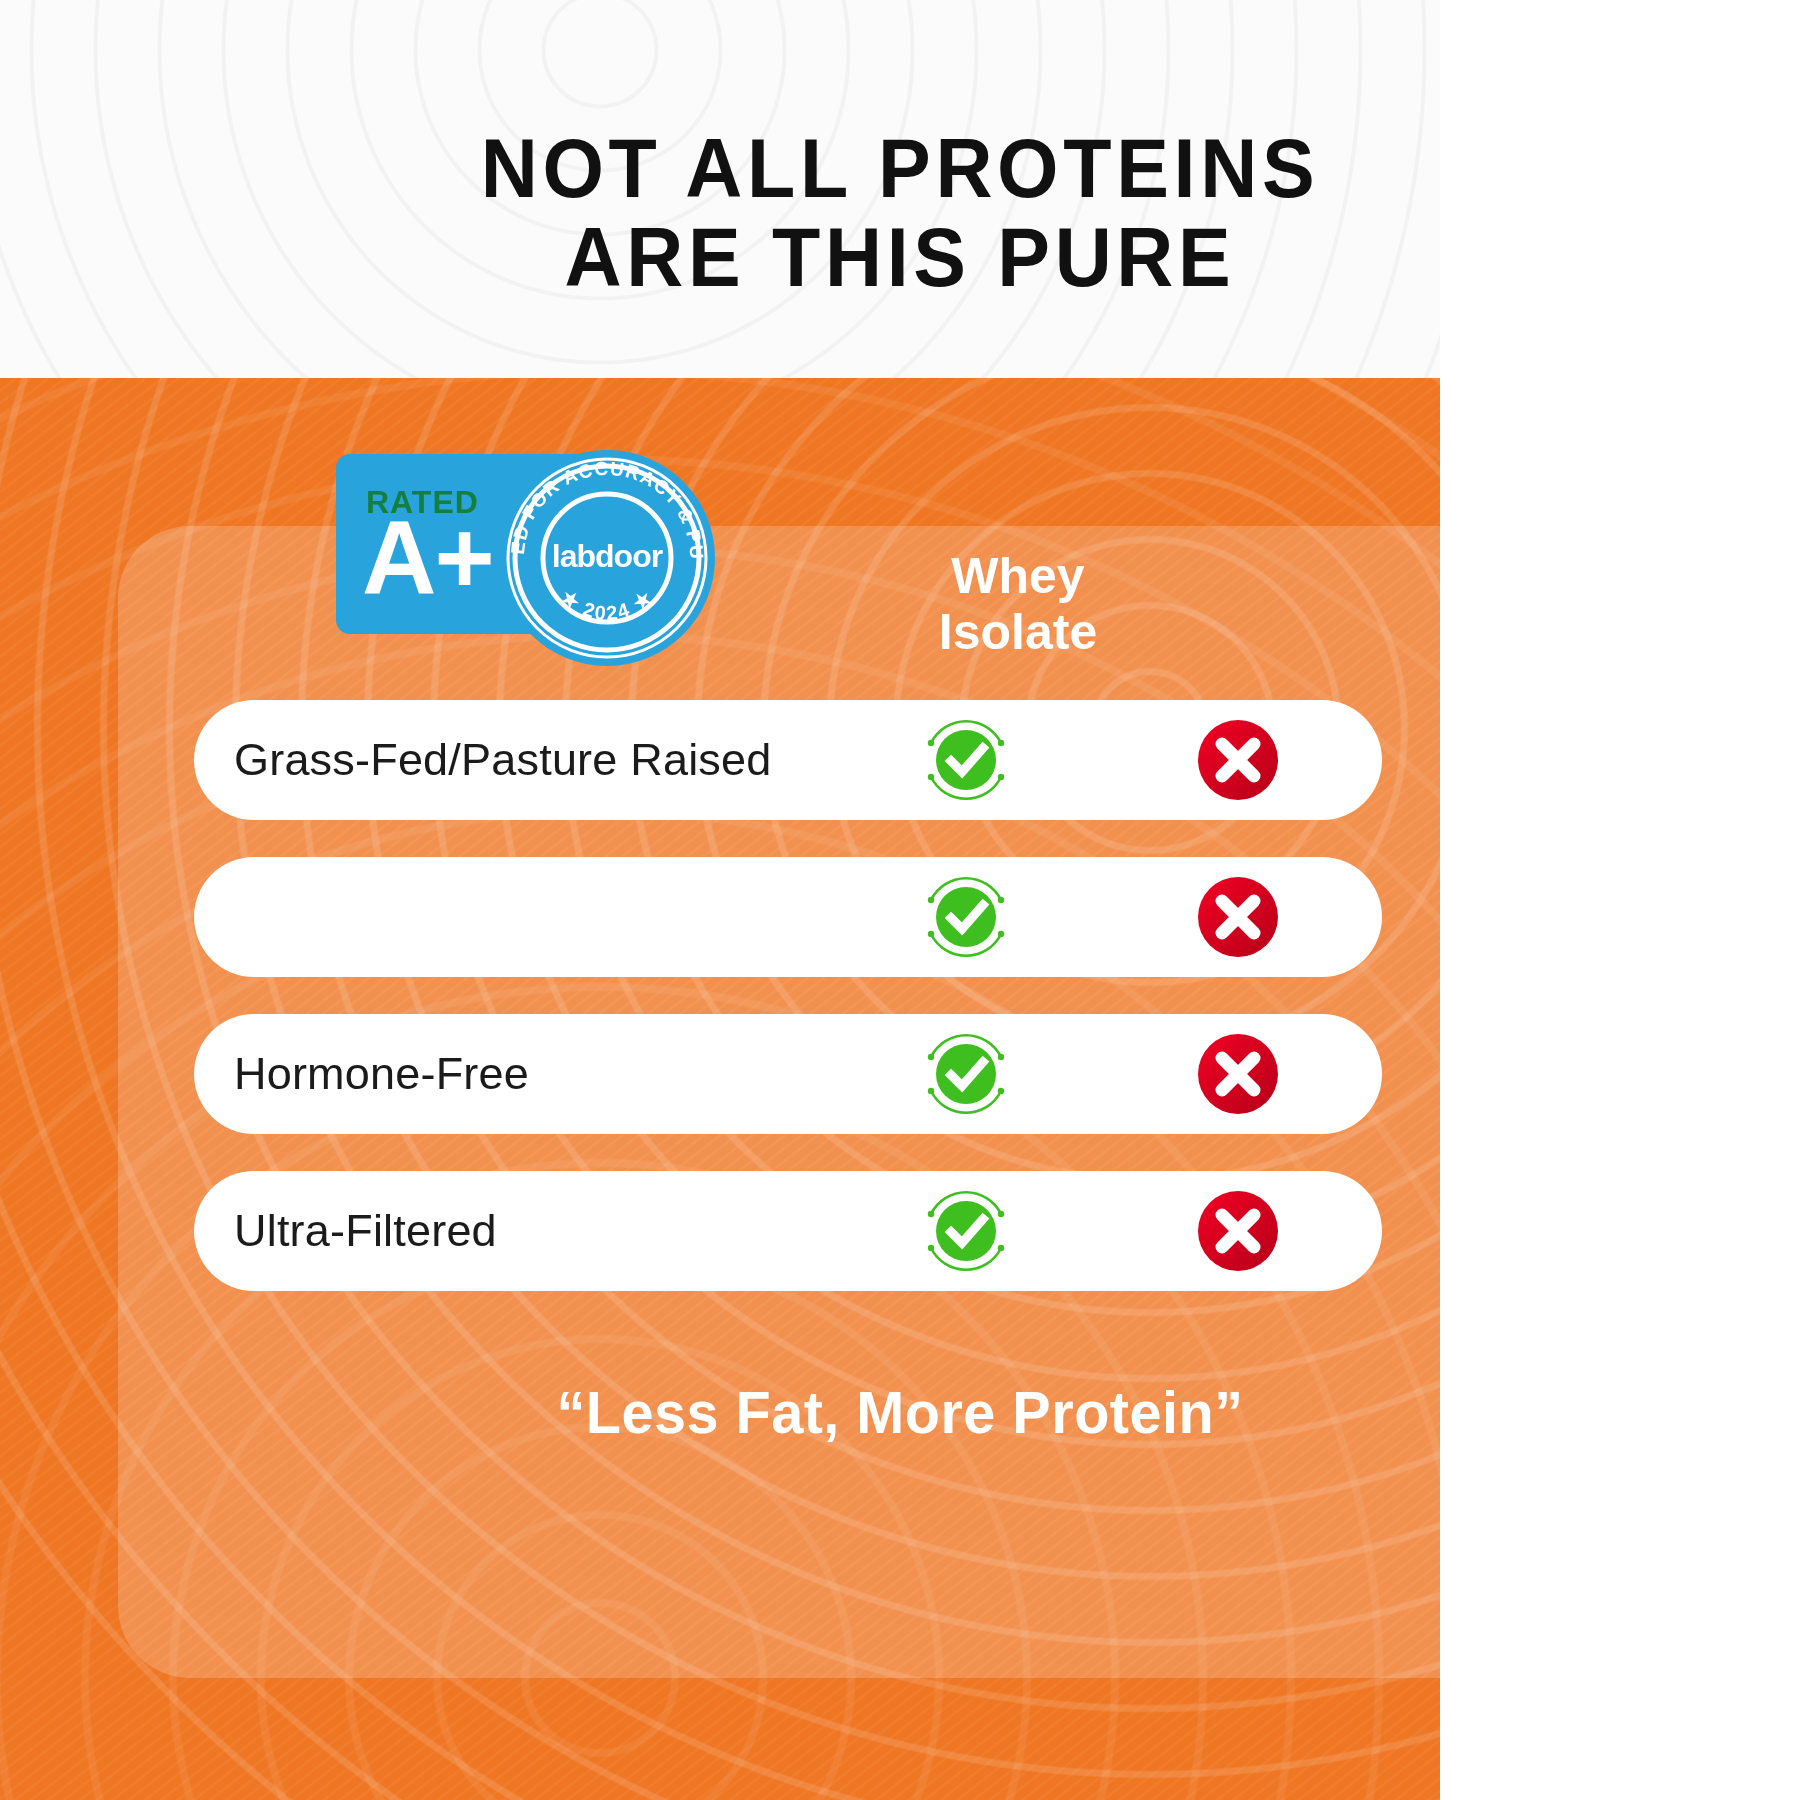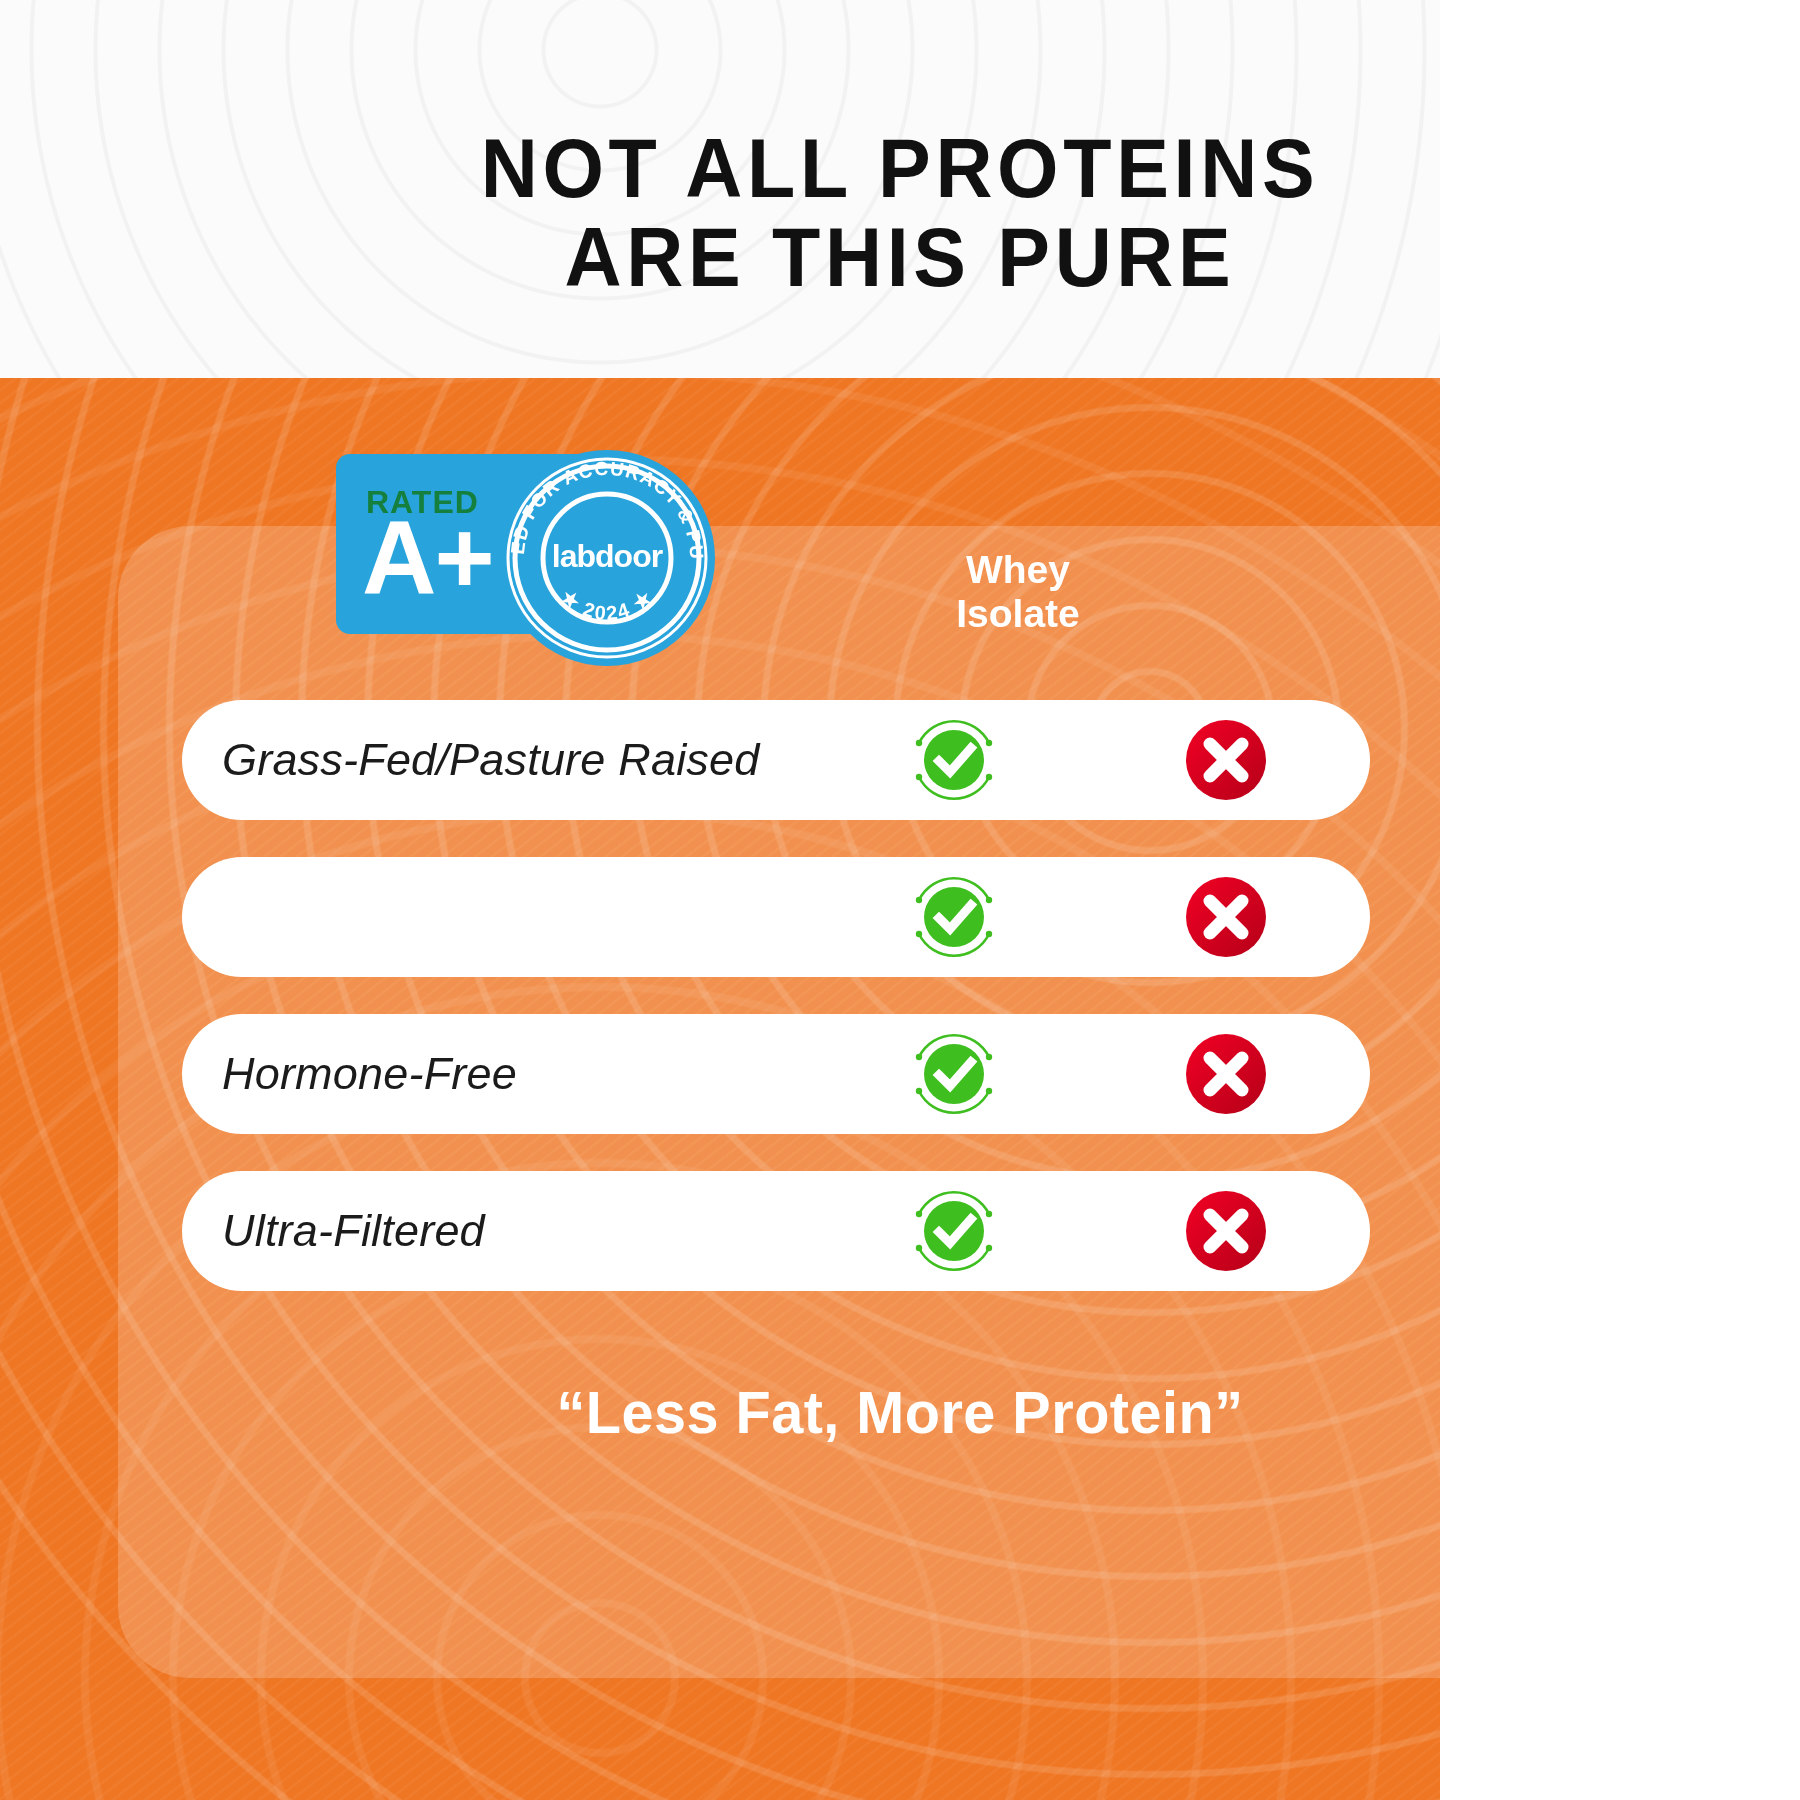--- a/index.html
+++ b/index.html
@@ -154,41 +154,40 @@
   .seal svg { display:block; width:220px; height:220px; }
 
   
   .col-head-ours {
     position:absolute;
     left:883px; top:548px;
     width:270px;
     text-align:center;
     color:#ffffff;
     font-weight:bold;
-    font-size:39px;
+    font-size:50px;
     line-height:1.12;
   }
   .col-head-theirs {
     position:absolute;
     left:1152px; top:552px;
     width:200px;
     text-align:center;
     color:#ffffff;
     font-weight:normal;
     font-size:42px;
     line-height:1.06;
   }
   .col-head-theirs span { display:block; }
 
   
   .rows {
     position:absolute;
-    left:182px; top:700px;
+    left:194px; top:700px;
     width:1188px;
-    font-style:italic;
   }
   .row {
     position:relative;
     height:120px;
     margin-bottom:37px;
     background:#ffffff;
     border-radius:60px;
     display:flex;
     align-items:center;
   }

